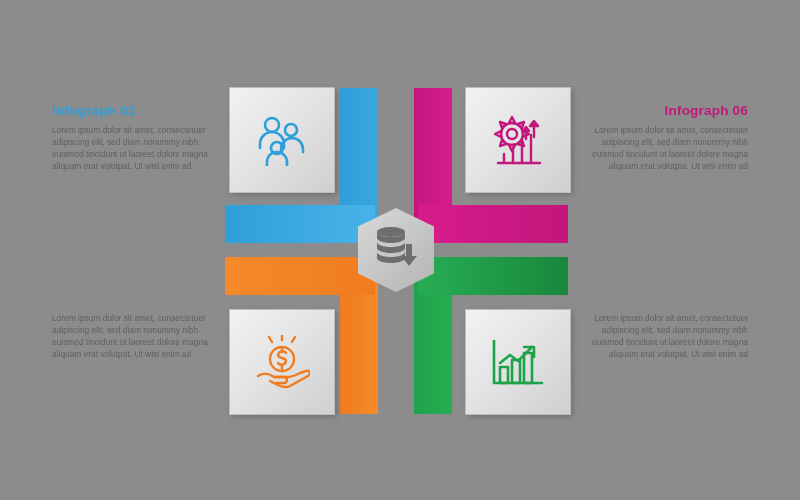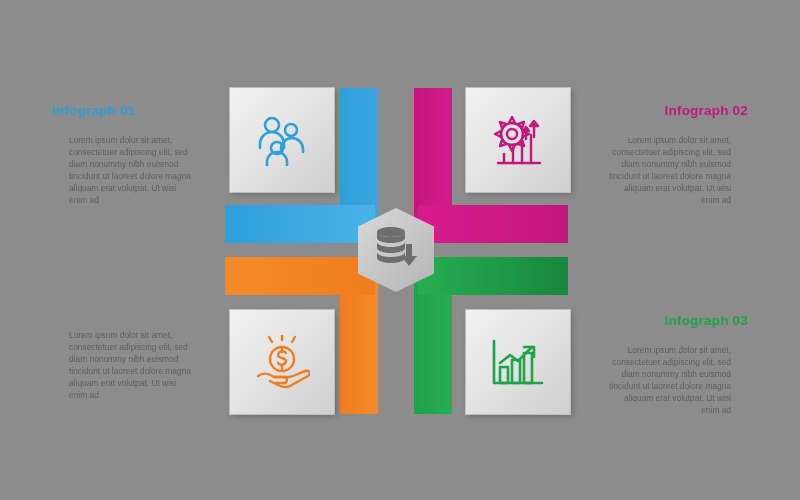--- a/index.html
+++ b/index.html
@@ -29,21 +29,21 @@
   .txtblock .title {
     font-size: 13.5px;
     font-weight: bold;
     margin: 0 0 7px 0;
     letter-spacing: 0.2px;
   }
   .txtblock .body {
     font-size: 8.4px;
     line-height: 1.42;
     color: #5f5f5f;
-    margin: 17px;
+    margin: 0;
   }
   .t-left { text-align: left; }
   .t-right { text-align: right; }
 
   #block1 { left: 52px; top: 103px; }
   #block2 { left: 588px; top: 103px; text-align: right; }
   #block3 { left: 588px; top: 313px; text-align: right; }
   #block4 { left: 52px; top: 313px; }
 
   
@@ -211,26 +211,25 @@
       </g>
     </svg>
   </div>
 
   <div class="txtblock t-left" id="block1">
     <p class="title" style="color:#2e9fda">Infograph 01</p>
     <p class="body">Lorem ipsum dolor sit amet, consectetuer adipiscing elit, sed diam nonummy nibh euismod tincidunt ut laoreet dolore magna aliquam erat volutpat. Ut wisi enim ad</p>
   </div>
 
   <div class="txtblock t-right" id="block2">
-    <p class="title" style="color:#c2177c">Infograph 02</p>
+    <p class="title" style="color:#c2177c">Infograph 06</p>
     <p class="body">Lorem ipsum dolor sit amet, consectetuer adipiscing elit, sed diam nonummy nibh euismod tincidunt ut laoreet dolore magna aliquam erat volutpat. Ut wisi enim ad</p>
   </div>
 
   <div class="txtblock t-right" id="block3">
-    <p class="title" style="color:#1fa34a">Infograph 03</p>
     <p class="body">Lorem ipsum dolor sit amet, consectetuer adipiscing elit, sed diam nonummy nibh euismod tincidunt ut laoreet dolore magna aliquam erat volutpat. Ut wisi enim ad</p>
   </div>
 
   <div class="txtblock t-left" id="block4">
     <p class="body">Lorem ipsum dolor sit amet, consectetuer adipiscing elit, sed diam nonummy nibh euismod tincidunt ut laoreet dolore magna aliquam erat volutpat. Ut wisi enim ad</p>
   </div>
 
 </div>
 
 </body></html>

